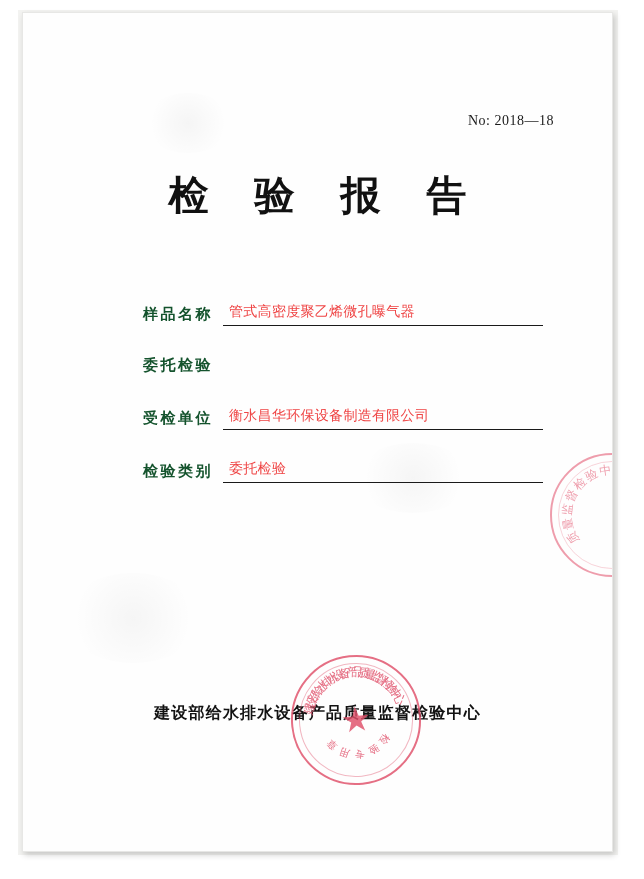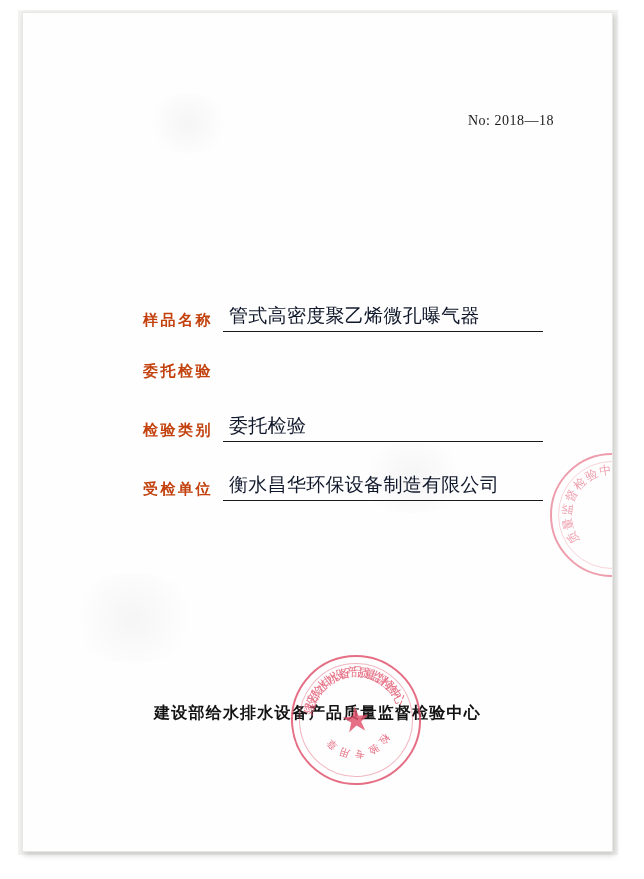--- a/index.html
+++ b/index.html
@@ -77,35 +77,35 @@
   .field-row {
     display: flex;
     align-items: flex-end;
     margin-bottom: 30px;
   }
   .field-label {
     font-family: "DejaVu Sans", sans-serif;
     font-weight: bold;
     font-size: 15px;
     letter-spacing: 2.5px;
-    color: #c2410c;
+    color: #14532d;
     white-space: nowrap;
     padding-bottom: 2px;
   }
   .field-value-wrap {
     flex: 1;
     margin-left: 10px;
     border-bottom: 1.3px solid #1a1a1a;
     padding: 0 4px 2px 6px;
     min-height: 20px;
   }
   .field-value {
     font-family: "DejaVu Sans", sans-serif;
-    font-size: 19px;
-    color: #0f172a;
+    font-size: 14px;
+    color: #ef4444;
     letter-spacing: 0.3px;
     white-space: nowrap;
   }
   .field-value.serif-mix {
     font-family: "DejaVu Sans", sans-serif;
   }
   .footer-org {
     position: absolute;
     left: 0;
     right: 0;
@@ -218,45 +218,46 @@
   <div class="sheet-shadow"></div>
 
   <div class="sheet">
 
     <div class="blotch" style="left:120px;top:80px;width:90px;height:60px;"></div>
     <div class="blotch" style="left:330px;top:430px;width:120px;height:70px;"></div>
     <div class="blotch" style="left:40px;top:560px;width:140px;height:90px;"></div>
 
     <div class="doc-no">No: 2018—18</div>
 
+    <div class="doc-title">检 验 报 告</div>
 
     <div class="fields">
 
       <div class="field-row">
         <div class="field-label">样品名称</div>
         <div class="field-value-wrap">
           <div class="field-value">管式高密度聚乙烯微孔曝气器</div>
         </div>
       </div>
 
       <div class="field-row">
         <div class="field-label">委托检验</div>
       </div>
 
       <div class="field-row">
+        <div class="field-label">受检单位</div>
+        <div class="field-value-wrap">
+          <div class="field-value">衡水昌华环保设备制造有限公司</div>
+        </div>
+      </div>
+
+      <div class="field-row">
         <div class="field-label">检验类别</div>
         <div class="field-value-wrap">
           <div class="field-value">委托检验</div>
-        </div>
-      </div>
-
-      <div class="field-row">
-        <div class="field-label">受检单位</div>
-        <div class="field-value-wrap">
-          <div class="field-value">衡水昌华环保设备制造有限公司</div>
         </div>
       </div>
 
     </div>
 
     <div class="footer-org">建设部给水排水设备产品质量监督检验中心</div>
 
     <div class="seal">
       <div class="seal-text" id="seal-ring">
           <div class="seal-char" style="transform: translate(-45.1px, -16.4px) rotate(290deg);">建</div>

